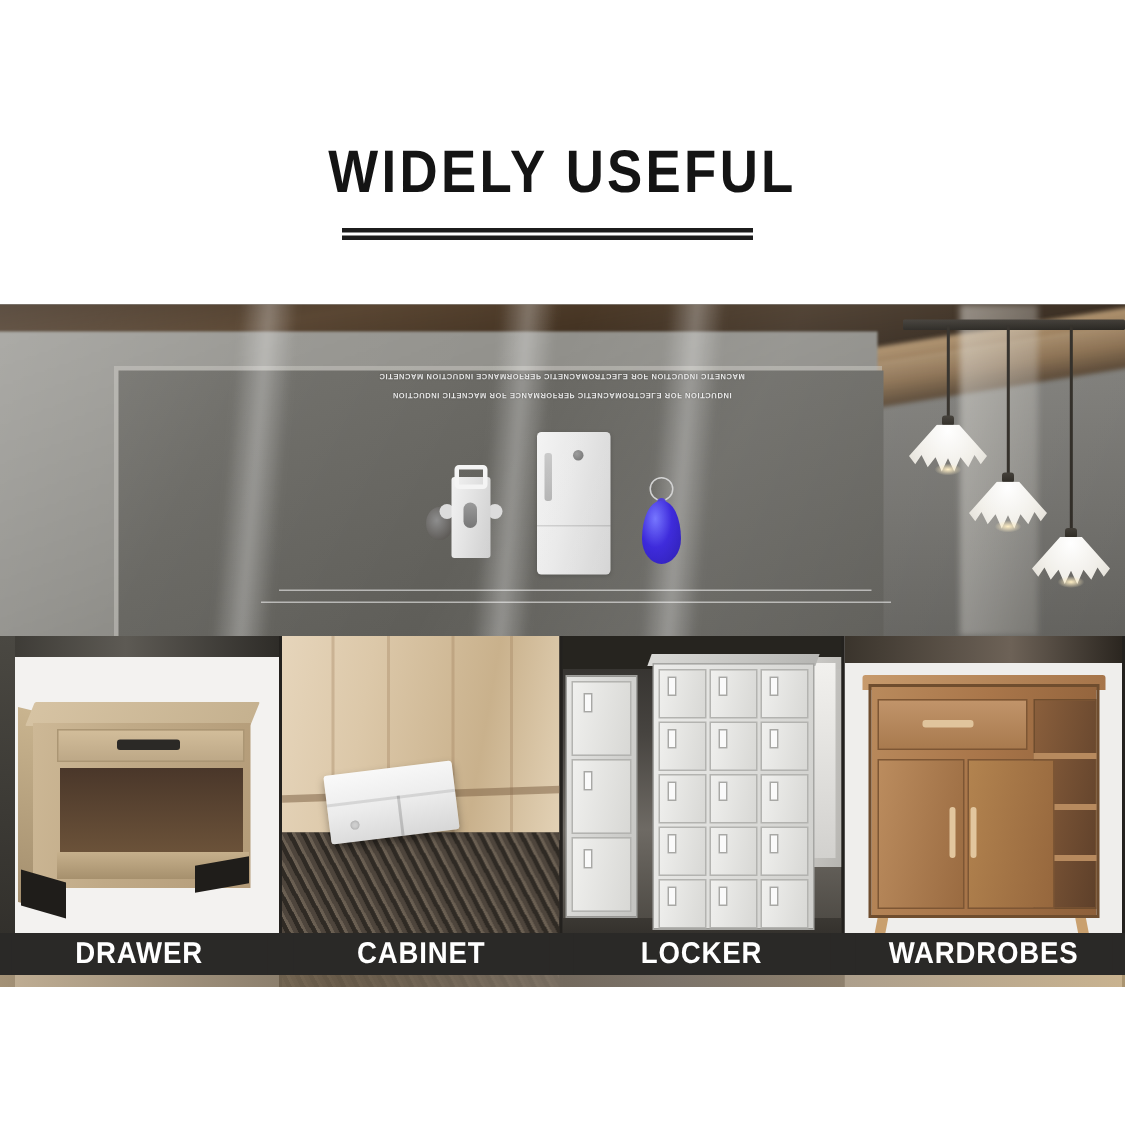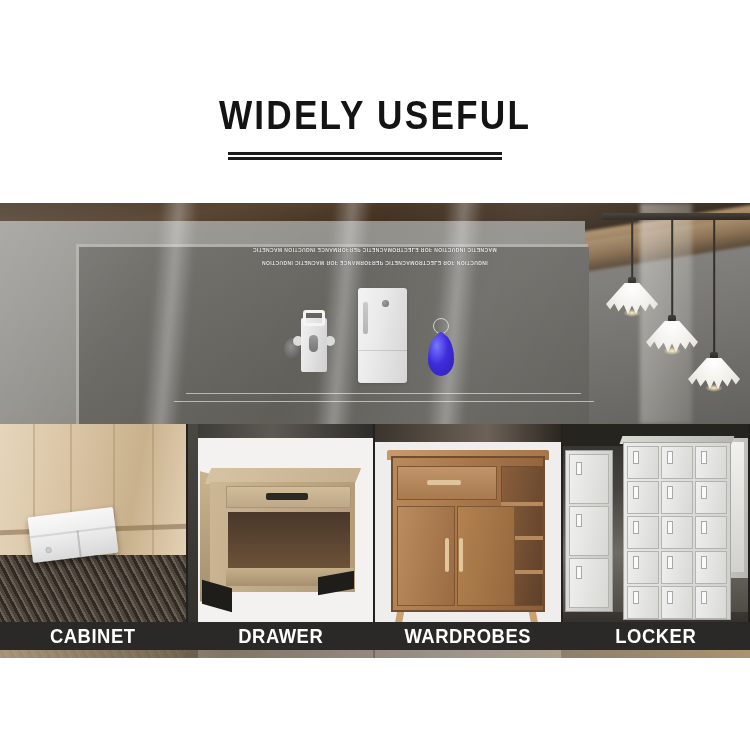--- a/index.html
+++ b/index.html
@@ -457,53 +457,87 @@
   <div class="mirror-rule mr1"></div>
   <div class="mirror-rule mr2"></div>
 
   <div class="glass-sheen"></div>
 </div>
 
 <div class="thumbs">
 
   <div class="thumb">
     <div class="thumb-img">
+      <div class="t1-bg"></div>
+      <div class="t1-top"></div>
+      <div class="t1-side"></div>
+      <div class="ns-left"></div>
+      <div class="ns-top"></div>
+      <div class="ns-body"></div>
+      <div class="ns-cavity"></div>
+      <div class="ns-shelf"></div>
+      <div class="ns-drawer"></div>
+      <div class="ns-handle"></div>
+      <div class="ns-footL"></div>
+      <div class="ns-footR"></div>
+    </div>
+    <div class="thumb-label">DRAWER</div>
+  </div>
+
+  <div class="thumb">
+    <div class="thumb-img">
       <div class="t2-wood">
         <span class="grain" style="left:18%"></span>
         <span class="grain" style="left:38%"></span>
         <span class="grain" style="left:61%"></span>
         <span class="grain" style="left:82%"></span>
       </div>
       <div class="t2-edge"></div>
       <div class="t2-carpet"></div>
       <div class="t2-lockbox">
         <div class="seam2"></div>
         <div class="seam"></div>
         <div class="dot"></div>
       </div>
     </div>
     <div class="thumb-label">CABINET</div>
   </div>
 
   <div class="thumb">
     <div class="thumb-img">
-      <div class="t1-bg"></div>
-      <div class="t1-top"></div>
-      <div class="t1-side"></div>
-      <div class="ns-left"></div>
-      <div class="ns-top"></div>
-      <div class="ns-body"></div>
-      <div class="ns-cavity"></div>
-      <div class="ns-shelf"></div>
-      <div class="ns-drawer"></div>
-      <div class="ns-handle"></div>
-      <div class="ns-footL"></div>
-      <div class="ns-footR"></div>
+      <div class="t3-bg"></div>
+      <div class="t3-wall"></div>
+      <div class="t3-floor"></div>
+      <div class="t3-right"></div>
+      <div class="t3-rightdoor"></div>
+
+      <div class="locker-side"></div>
+      <div class="cell" style="left:6px;top:30px;width:40px;height:50px"></div>
+      <div class="cell" style="left:6px;top:82px;width:40px;height:50px"></div>
+      <div class="cell" style="left:6px;top:134px;width:40px;height:50px"></div>
+
+      <div class="locker-top"></div>
+      <div class="locker-main"></div>
+      <div class="cell" style="left:64px;top:22px;width:32px;height:33px"></div>
+      <div class="cell" style="left:98px;top:22px;width:32px;height:33px"></div>
+      <div class="cell" style="left:132px;top:22px;width:32px;height:33px"></div>
+      <div class="cell" style="left:64px;top:57px;width:32px;height:33px"></div>
+      <div class="cell" style="left:98px;top:57px;width:32px;height:33px"></div>
+      <div class="cell" style="left:132px;top:57px;width:32px;height:33px"></div>
+      <div class="cell" style="left:64px;top:92px;width:32px;height:33px"></div>
+      <div class="cell" style="left:98px;top:92px;width:32px;height:33px"></div>
+      <div class="cell" style="left:132px;top:92px;width:32px;height:33px"></div>
+      <div class="cell" style="left:64px;top:127px;width:32px;height:33px"></div>
+      <div class="cell" style="left:98px;top:127px;width:32px;height:33px"></div>
+      <div class="cell" style="left:132px;top:127px;width:32px;height:33px"></div>
+      <div class="cell" style="left:64px;top:162px;width:32px;height:33px"></div>
+      <div class="cell" style="left:98px;top:162px;width:32px;height:33px"></div>
+      <div class="cell" style="left:132px;top:162px;width:32px;height:33px"></div>
     </div>
-    <div class="thumb-label">DRAWER</div>
+    <div class="thumb-label">LOCKER</div>
   </div>
 
   <div class="thumb">
     <div class="thumb-img">
       <div class="t4-bg"></div>
       <div class="t4-topdark"></div>
       <div class="w-legL"></div>
       <div class="w-legR"></div>
       <div class="w-topboard"></div>
       <div class="w-body"></div>
@@ -514,51 +548,17 @@
       <div class="w-drawer"></div>
       <div class="w-dhandle"></div>
       <div class="w-doorL"></div>
       <div class="w-doorR"></div>
       <div class="w-hL"></div>
       <div class="w-hR"></div>
     </div>
     <div class="thumb-label">WARDROBES</div>
   </div>
 
-  <div class="thumb">
-    <div class="thumb-img">
-      <div class="t3-bg"></div>
-      <div class="t3-wall"></div>
-      <div class="t3-floor"></div>
-      <div class="t3-right"></div>
-      <div class="t3-rightdoor"></div>
-
-      <div class="locker-side"></div>
-      <div class="cell" style="left:6px;top:30px;width:40px;height:50px"></div>
-      <div class="cell" style="left:6px;top:82px;width:40px;height:50px"></div>
-      <div class="cell" style="left:6px;top:134px;width:40px;height:50px"></div>
-
-      <div class="locker-top"></div>
-      <div class="locker-main"></div>
-      <div class="cell" style="left:64px;top:22px;width:32px;height:33px"></div>
-      <div class="cell" style="left:98px;top:22px;width:32px;height:33px"></div>
-      <div class="cell" style="left:132px;top:22px;width:32px;height:33px"></div>
-      <div class="cell" style="left:64px;top:57px;width:32px;height:33px"></div>
-      <div class="cell" style="left:98px;top:57px;width:32px;height:33px"></div>
-      <div class="cell" style="left:132px;top:57px;width:32px;height:33px"></div>
-      <div class="cell" style="left:64px;top:92px;width:32px;height:33px"></div>
-      <div class="cell" style="left:98px;top:92px;width:32px;height:33px"></div>
-      <div class="cell" style="left:132px;top:92px;width:32px;height:33px"></div>
-      <div class="cell" style="left:64px;top:127px;width:32px;height:33px"></div>
-      <div class="cell" style="left:98px;top:127px;width:32px;height:33px"></div>
-      <div class="cell" style="left:132px;top:127px;width:32px;height:33px"></div>
-      <div class="cell" style="left:64px;top:162px;width:32px;height:33px"></div>
-      <div class="cell" style="left:98px;top:162px;width:32px;height:33px"></div>
-      <div class="cell" style="left:132px;top:162px;width:32px;height:33px"></div>
-    </div>
-    <div class="thumb-label">LOCKER</div>
-  </div>
-
   <div class="label-bar-bg"></div>
 </div>
 
 <div class="strip-sliver"></div>
 <div class="bottom-white"></div>
 
 </body></html>

